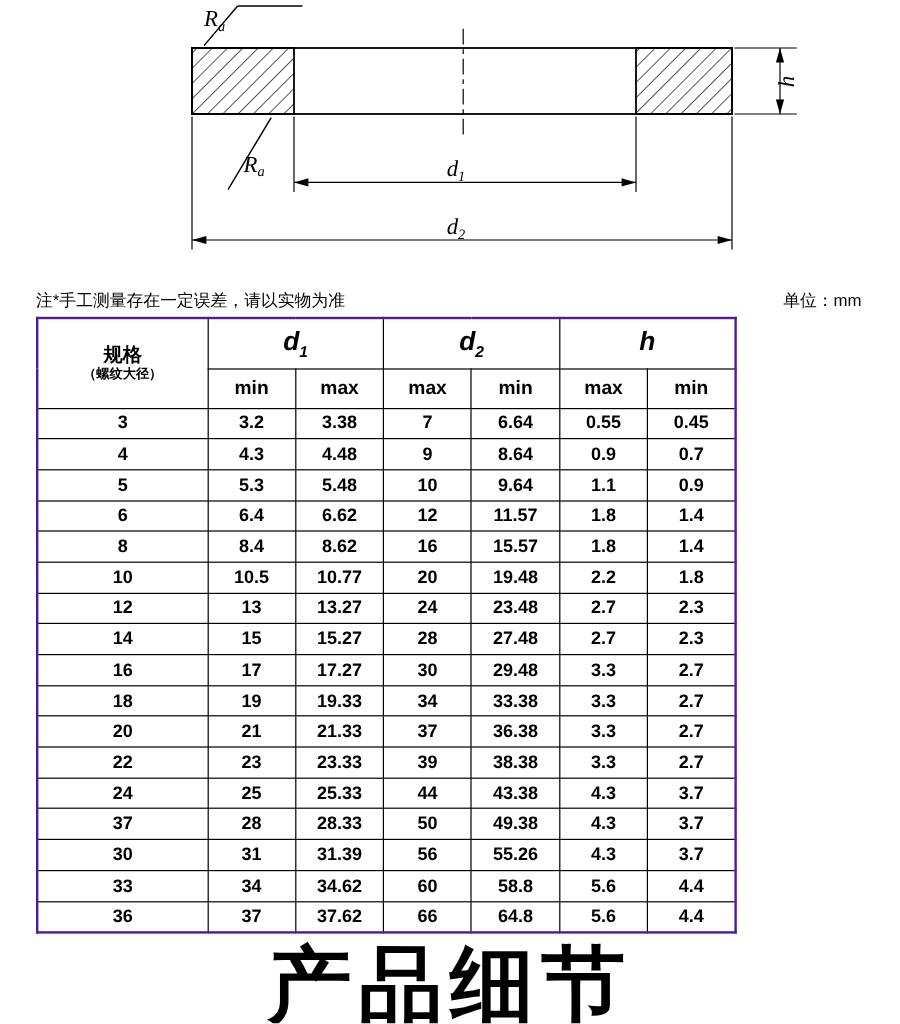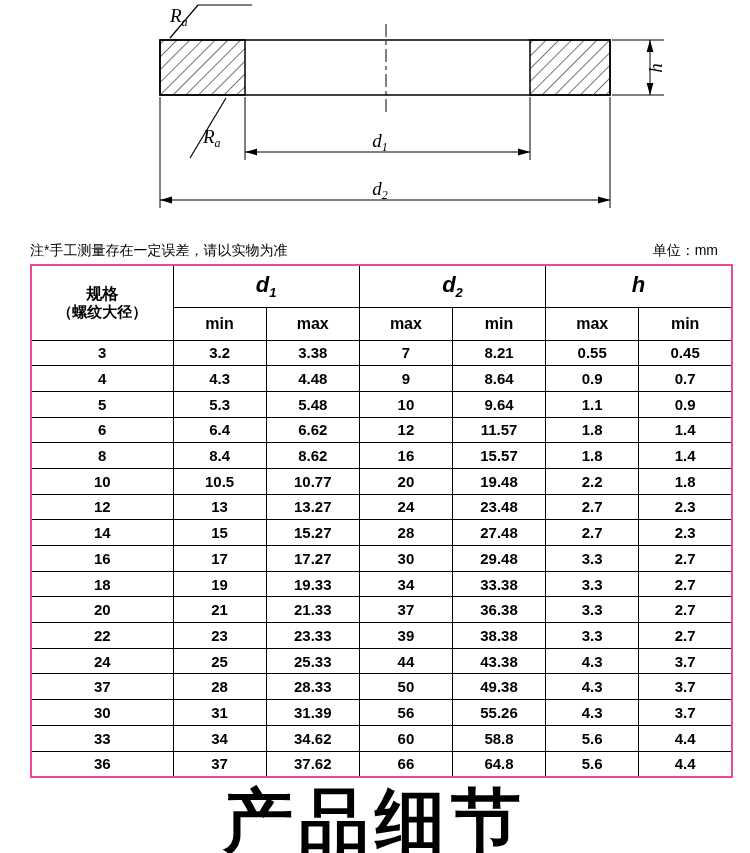--- a/index.html
+++ b/index.html
@@ -22,36 +22,36 @@
     display: flex;
     justify-content: space-between;
     align-items: flex-start;
     padding: 0 32px 2px 30px;
     font-size: 14px;
     color: #000;
   }
   table.spec-table {
     border-collapse: collapse;
     table-layout: fixed;
-    width: 703px;
+    width: 584px;
     margin: 2px 0 0 30px;
-    border: 2px solid #ec4899;
+    border: 2px solid #4c1d95;
   }
   .spec-table th, .spec-table td {
     border: 1px solid #000;
     text-align: center;
     vertical-align: middle;
     font-weight: bold;
     color: #000;
     padding: 0;
   }
   .spec-table thead tr.group-row th { height: 42px; }
   .spec-table thead tr.sub-row th { height: 33px; font-size: 16px; margin-top: 32px; }
   .spec-col-header { font-weight: bold; font-size: 16px; line-height: 1.2; }
-  .spec-col-header .line2 { font-size: 15px; }
+  .spec-col-header .line2 { font-size: 11px; }
   .dim-head {
     font-family: "Liberation Sans", sans-serif;
     font-style: italic;
     font-weight: bold;
     font-size: 22px;
   }
   .dim-head sub { font-size: 13px; font-style: italic; }
   .spec-table tbody td {
     height: 25.7px;
     font-size: 15px;
@@ -163,21 +163,21 @@
         <th>max</th>
         <th>min</th>
       </tr>
     </thead>
     <tbody id="table-body">
         <tr>
           <td>3</td>
           <td>3.2</td>
           <td>3.38</td>
           <td>7</td>
-          <td>8.21</td>
+          <td>6.64</td>
           <td>0.55</td>
           <td>0.45</td>
         </tr>
         <tr>
           <td>4</td>
           <td>4.3</td>
           <td>4.48</td>
           <td>9</td>
           <td>8.64</td>
           <td>0.9</td>

